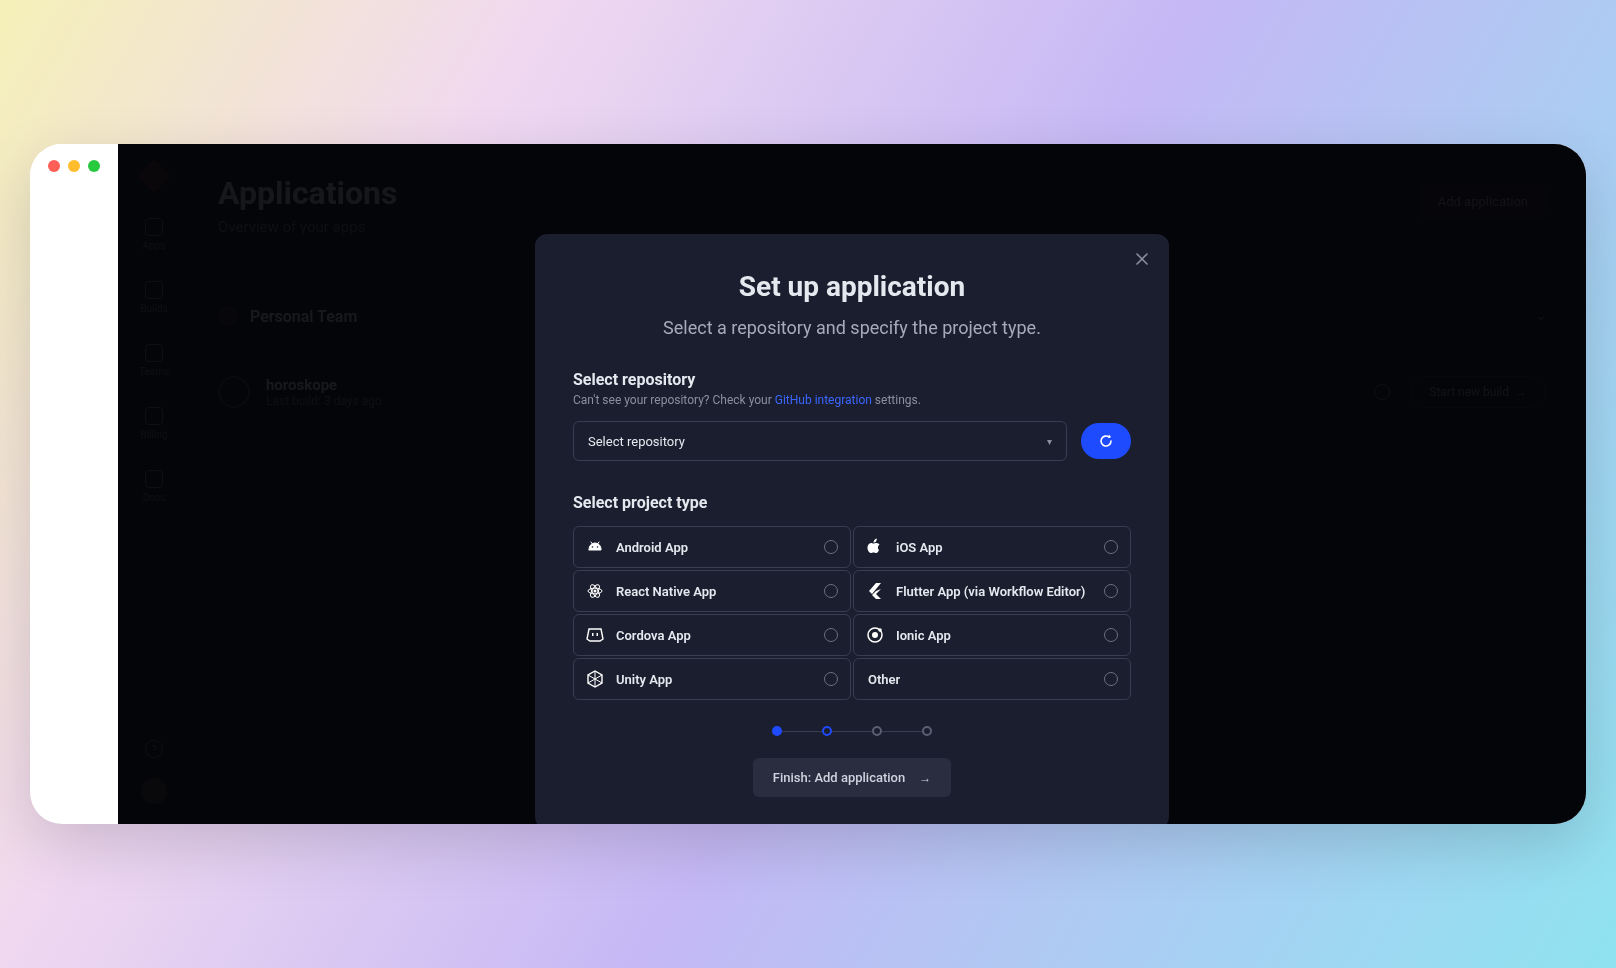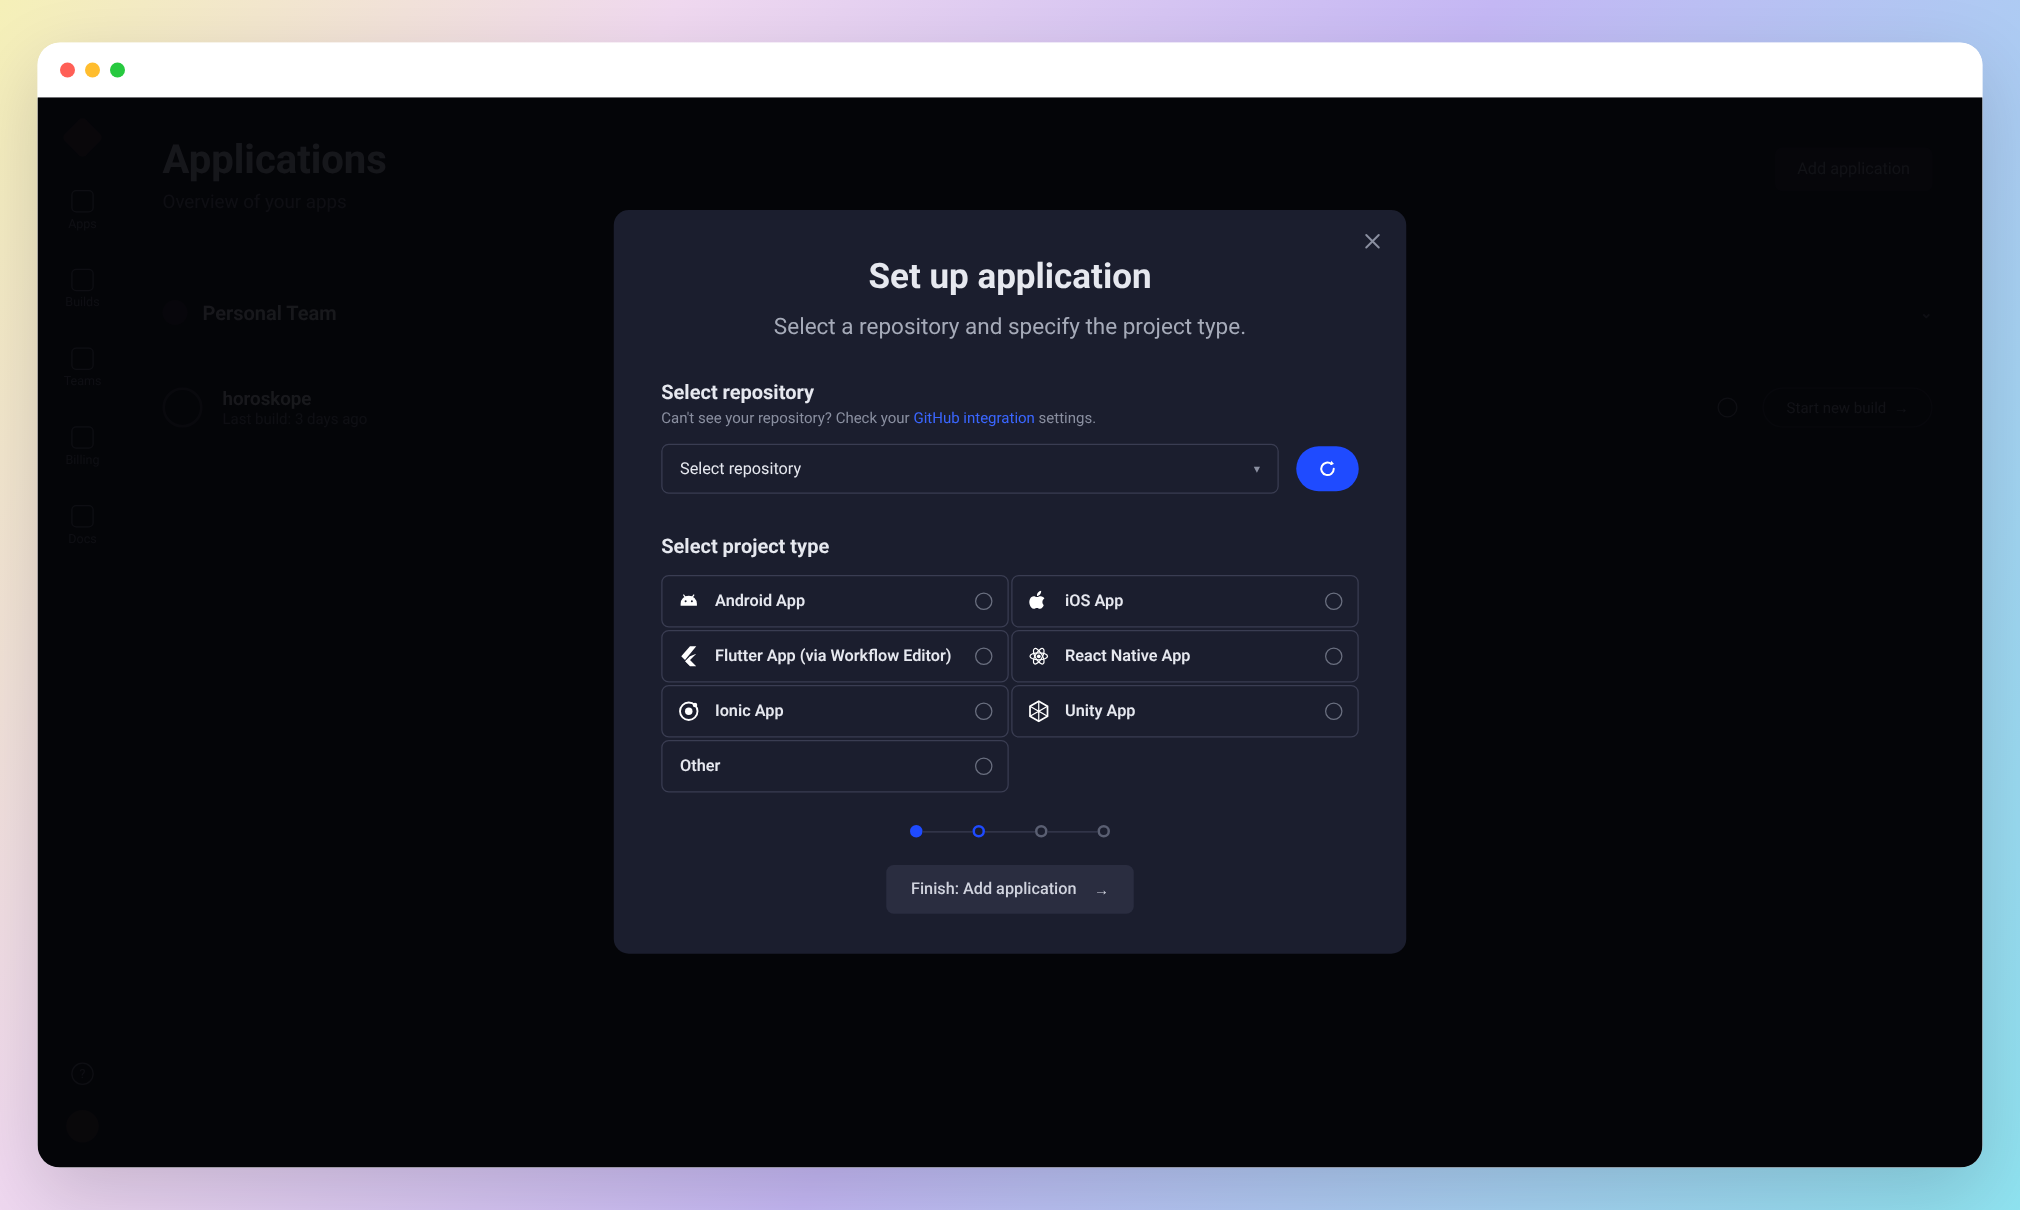--- a/index.html
+++ b/index.html
@@ -8,27 +8,27 @@
     font-family: -apple-system, BlinkMacSystemFont, "Segoe UI", Roboto, sans-serif;
     background: linear-gradient(120deg, #f5f0b8 0%, #f0d9f0 25%, #c5b8f5 55%, #8fe3f0 100%);
     display: flex;
     align-items: center;
     justify-content: center;
     padding: 30px;
   }
   .window {
     width: 100%;
     max-width: 1560px;
-    height: 900px;
+    height: 680px;
     background: #fff;
-    border-radius: 18px;
+    border-radius: 32px;
     overflow: hidden;
     box-shadow: 0 20px 60px rgba(0,0,0,0.15);
     display: flex;
-    flex-direction: column;
+    flex-direction: row;
   }
   .titlebar {
     height: 44px;
     display: flex;
     align-items: center;
     padding: 0 18px;
     gap: 8px;
     background: #fff;
   }
   .tl { width: 12px; height: 12px; border-radius: 50%; }
@@ -275,37 +275,48 @@
               <span class="ico">
                   <svg width="16" height="18" viewBox="0 0 16 18">
                     <path d="M12 12c-.5 1.5-1.5 3-3 3-1 0-1.3-.6-2.5-.6S5 15 4 15c-1.5 0-2.7-1.7-3.2-3.3C-.3 8.5 1.4 5 4 5c1 0 1.8.6 2.5.6S8.3 5 9.5 5c1.4 0 2.5.8 3 1.8-2.2 1.2-1.8 4.3-.5 5.2zM9 3.5C9.7 2.6 10 1.4 9.9.5 9 .6 8 1.2 7.4 2c-.6.7-.9 1.8-.8 2.7.9 0 1.8-.5 2.4-1.2z" fill="#fff"></path>
                   </svg>
                 </span>
               <span>iOS App</span>
               <span class="radio"></span>
             </div>
             <div class="opt">
               <span class="ico">
-                  <svg width="16" height="18" viewBox="0 0 16 18">
-                    <path d="M9 1 L2 9 l3 3 L14 1z M9 9 L5 13 l4 4 h5 l-5-5 5-5z" fill="#fff"></path>
-                  </svg>
-                </span>
-              <span>Flutter App (via Workflow Editor)</span>
-              <span class="radio"></span>
-            </div>
-            <div class="opt">
-              <span class="ico">
                   <svg width="18" height="18" viewBox="0 0 18 18">
                     <circle cx="9" cy="9" r="1.5" fill="#fff"></circle>
                     <ellipse cx="9" cy="9" rx="7" ry="2.8" fill="none" stroke="#fff" stroke-width="1"></ellipse>
                     <ellipse cx="9" cy="9" rx="7" ry="2.8" fill="none" stroke="#fff" stroke-width="1" transform="rotate(60 9 9)"></ellipse>
                     <ellipse cx="9" cy="9" rx="7" ry="2.8" fill="none" stroke="#fff" stroke-width="1" transform="rotate(-60 9 9)"></ellipse>
                   </svg>
                 </span>
               <span>React Native App</span>
+              <span class="radio"></span>
+            </div>
+            <div class="opt">
+              <span class="ico">
+                  <svg width="16" height="18" viewBox="0 0 16 18">
+                    <path d="M9 1 L2 9 l3 3 L14 1z M9 9 L5 13 l4 4 h5 l-5-5 5-5z" fill="#fff"></path>
+                  </svg>
+                </span>
+              <span>Flutter App (via Workflow Editor)</span>
+              <span class="radio"></span>
+            </div>
+            <div class="opt">
+              <span class="ico">
+                  <svg width="18" height="16" viewBox="0 0 18 16">
+                    <path d="M3 2h12l2 10-3 2H4l-3-2z" fill="none" stroke="#fff" stroke-width="1.4"></path>
+                    <rect x="6" y="6" width="1.5" height="3" fill="#fff"></rect>
+                    <rect x="10.5" y="6" width="1.5" height="3" fill="#fff"></rect>
+                  </svg>
+                </span>
+              <span>Cordova App</span>
               <span class="radio"></span>
             </div>
             <div class="opt">
               <span class="ico">
                   <svg width="18" height="18" viewBox="0 0 18 18">
                     <circle cx="9" cy="9" r="7" fill="none" stroke="#fff" stroke-width="1.5"></circle>
                     <circle cx="9" cy="9" r="3" fill="#fff"></circle>
                     <circle cx="14" cy="4" r="1.8" fill="#fff"></circle>
                   </svg>
                 </span>

